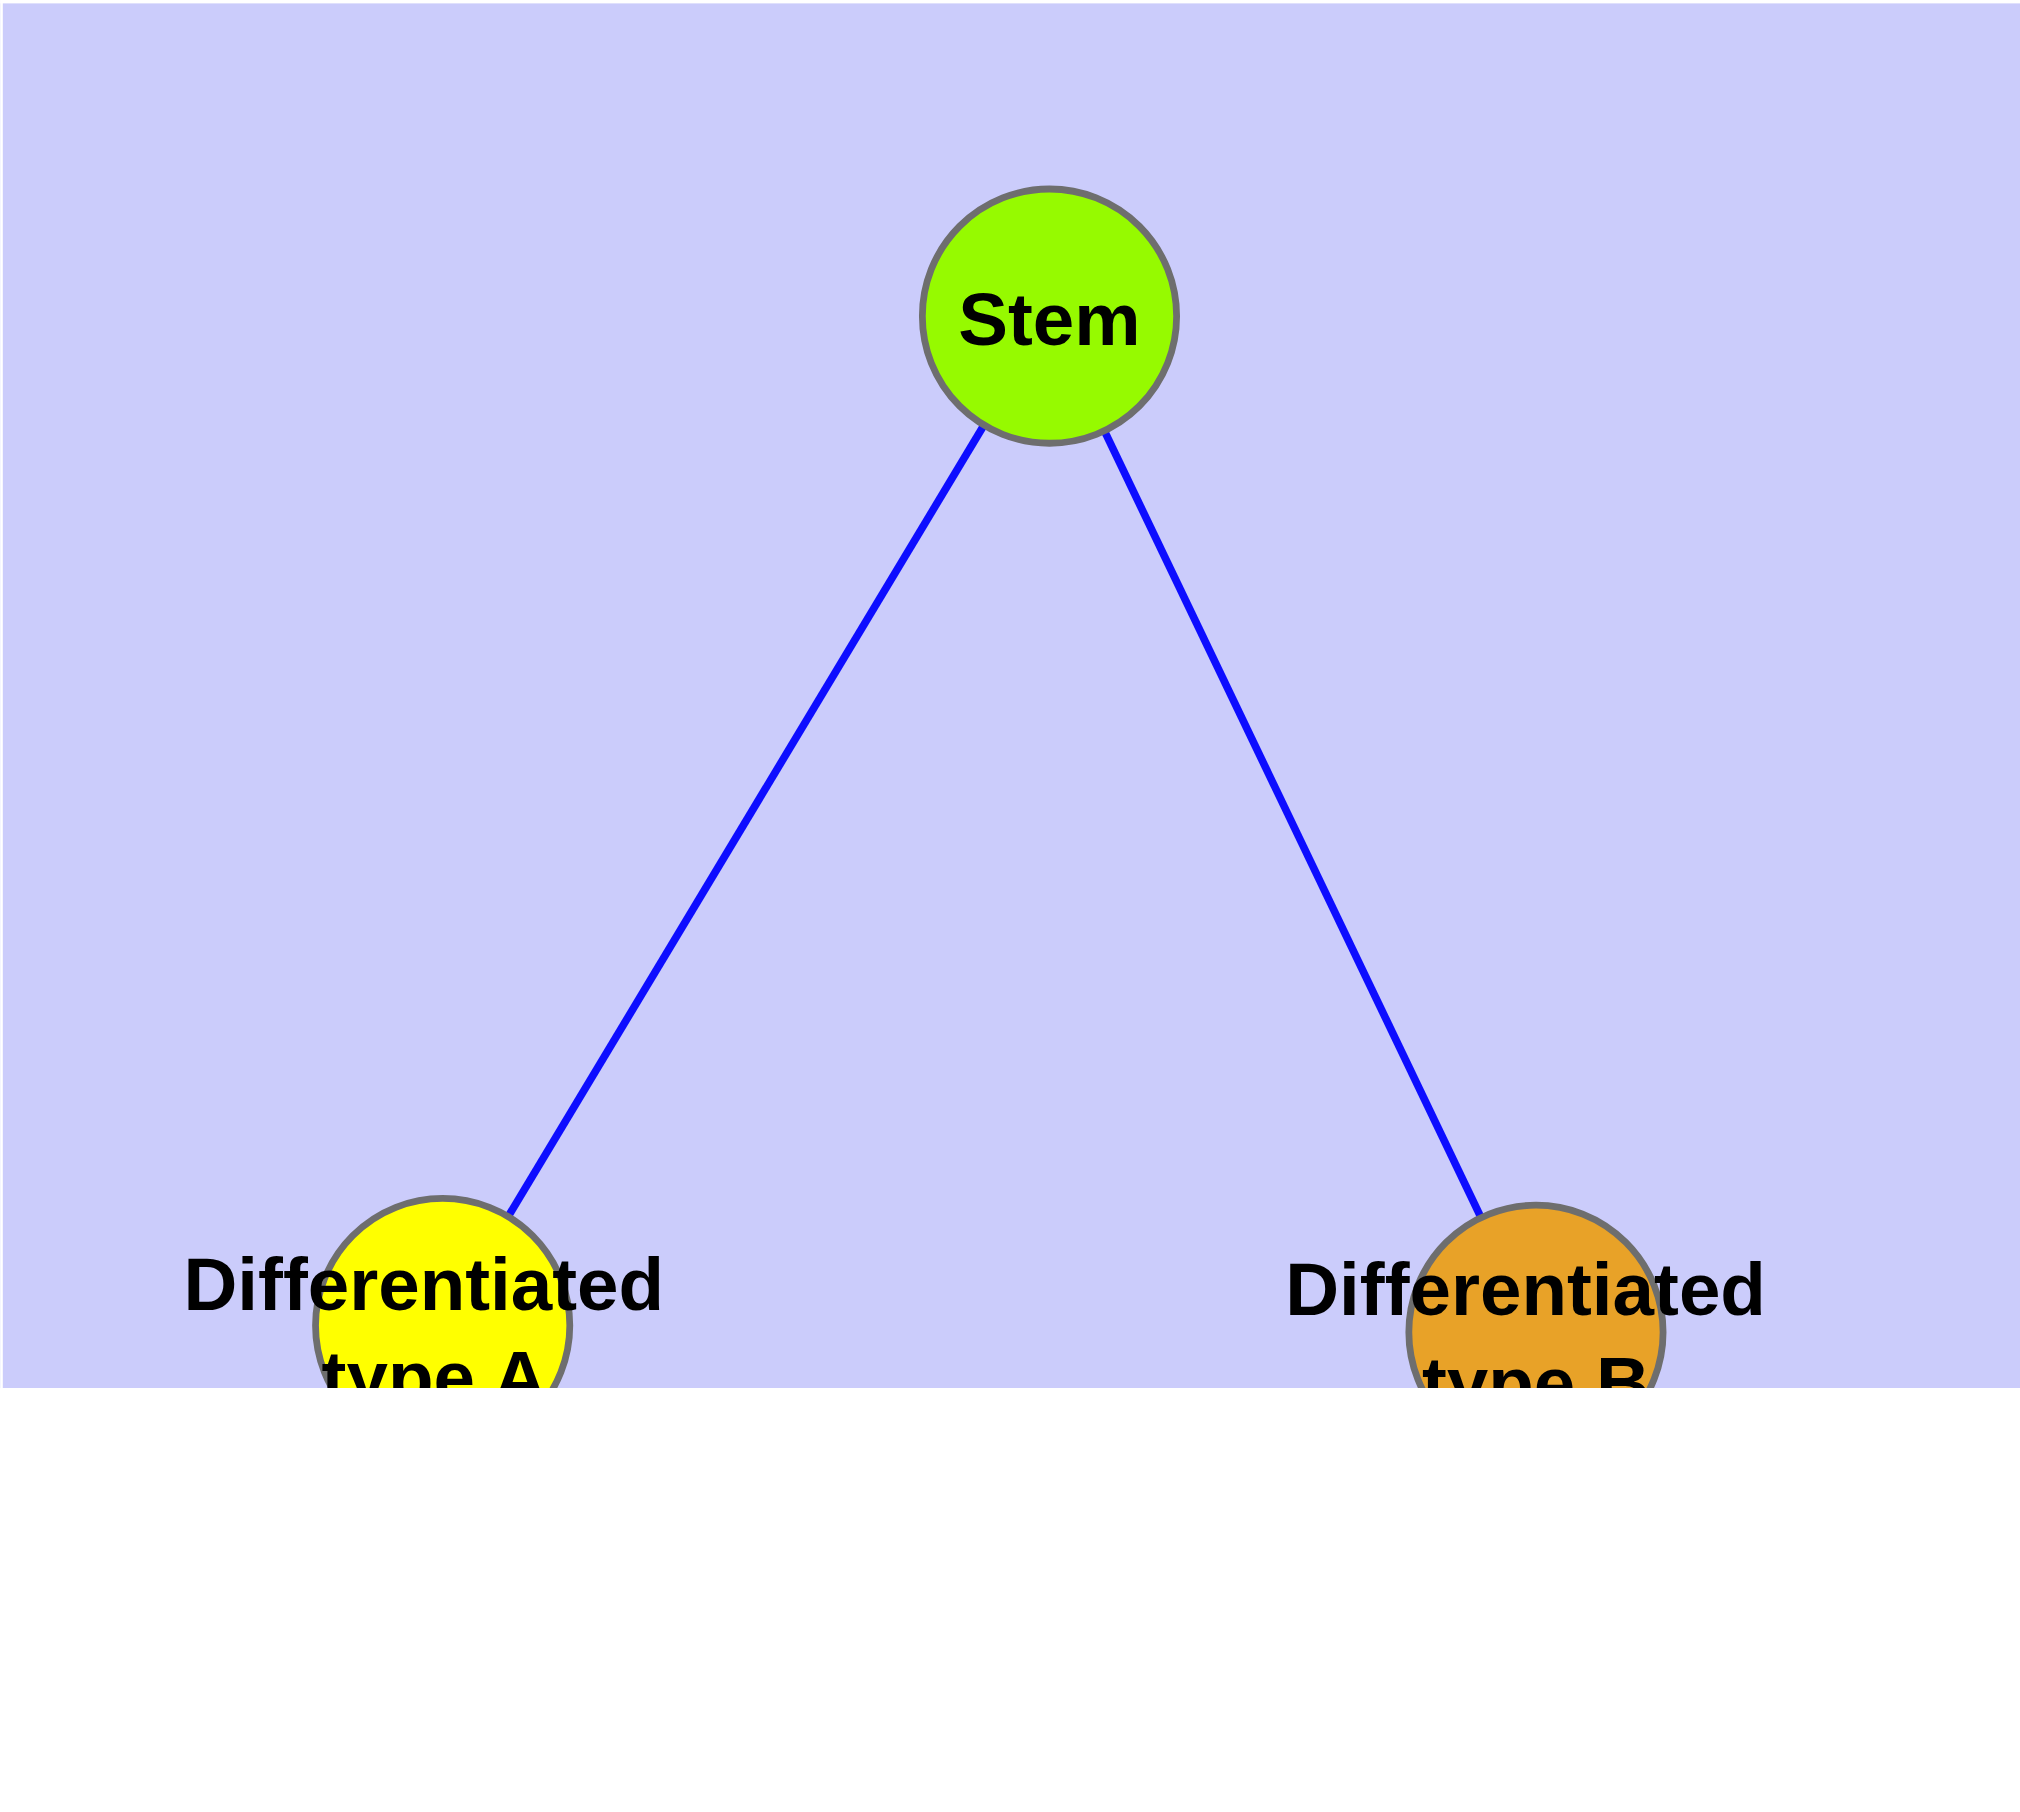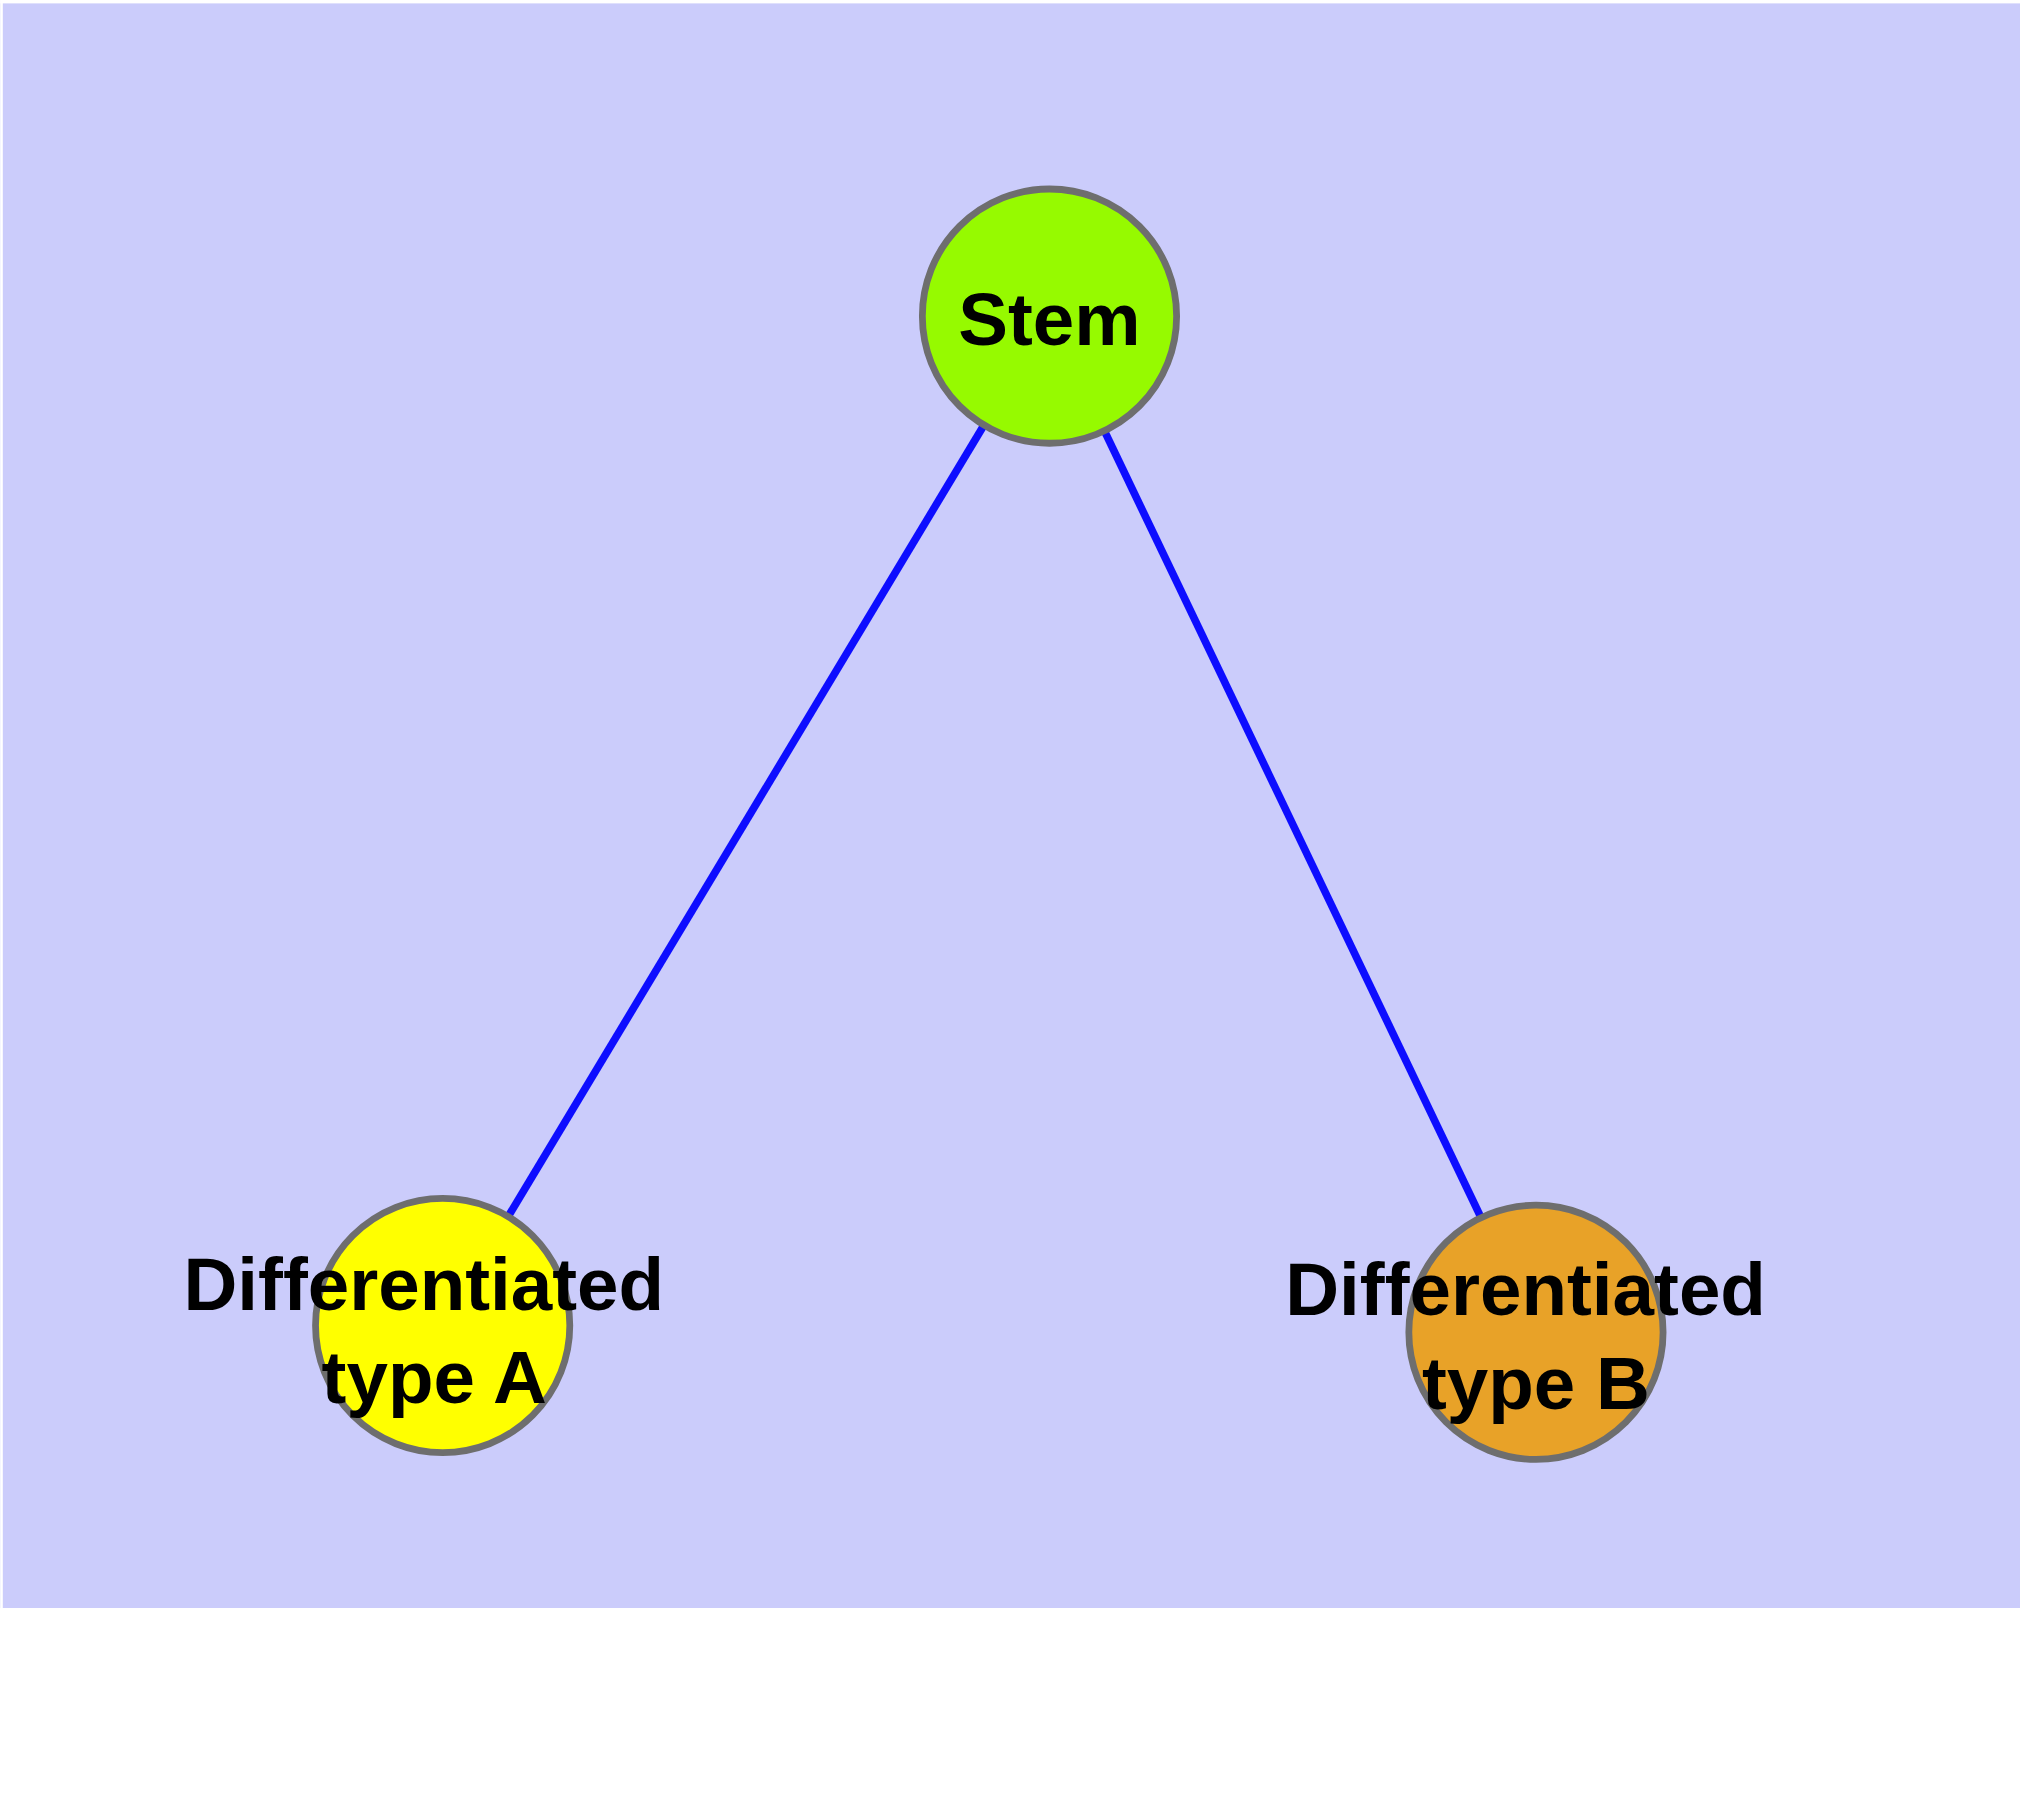--- a/index.html
+++ b/index.html
@@ -2,21 +2,21 @@
 <html style="font-size:13.6px"><head>
 <meta charset="utf-8">
 <style>
   html, body {
     margin: 0;
     padding: 0;
     background: #ffffff;
   }
   .diagram-wrap {
     width: 2021px;
-    height: 1608px;
+    height: 1388px;
     position: relative;
   }
   svg {
     display: block;
   }
   .node-label {
     font-family: "Liberation Sans", sans-serif;
     font-weight: 700;
     font-size: 88px;
     text-anchor: middle;

